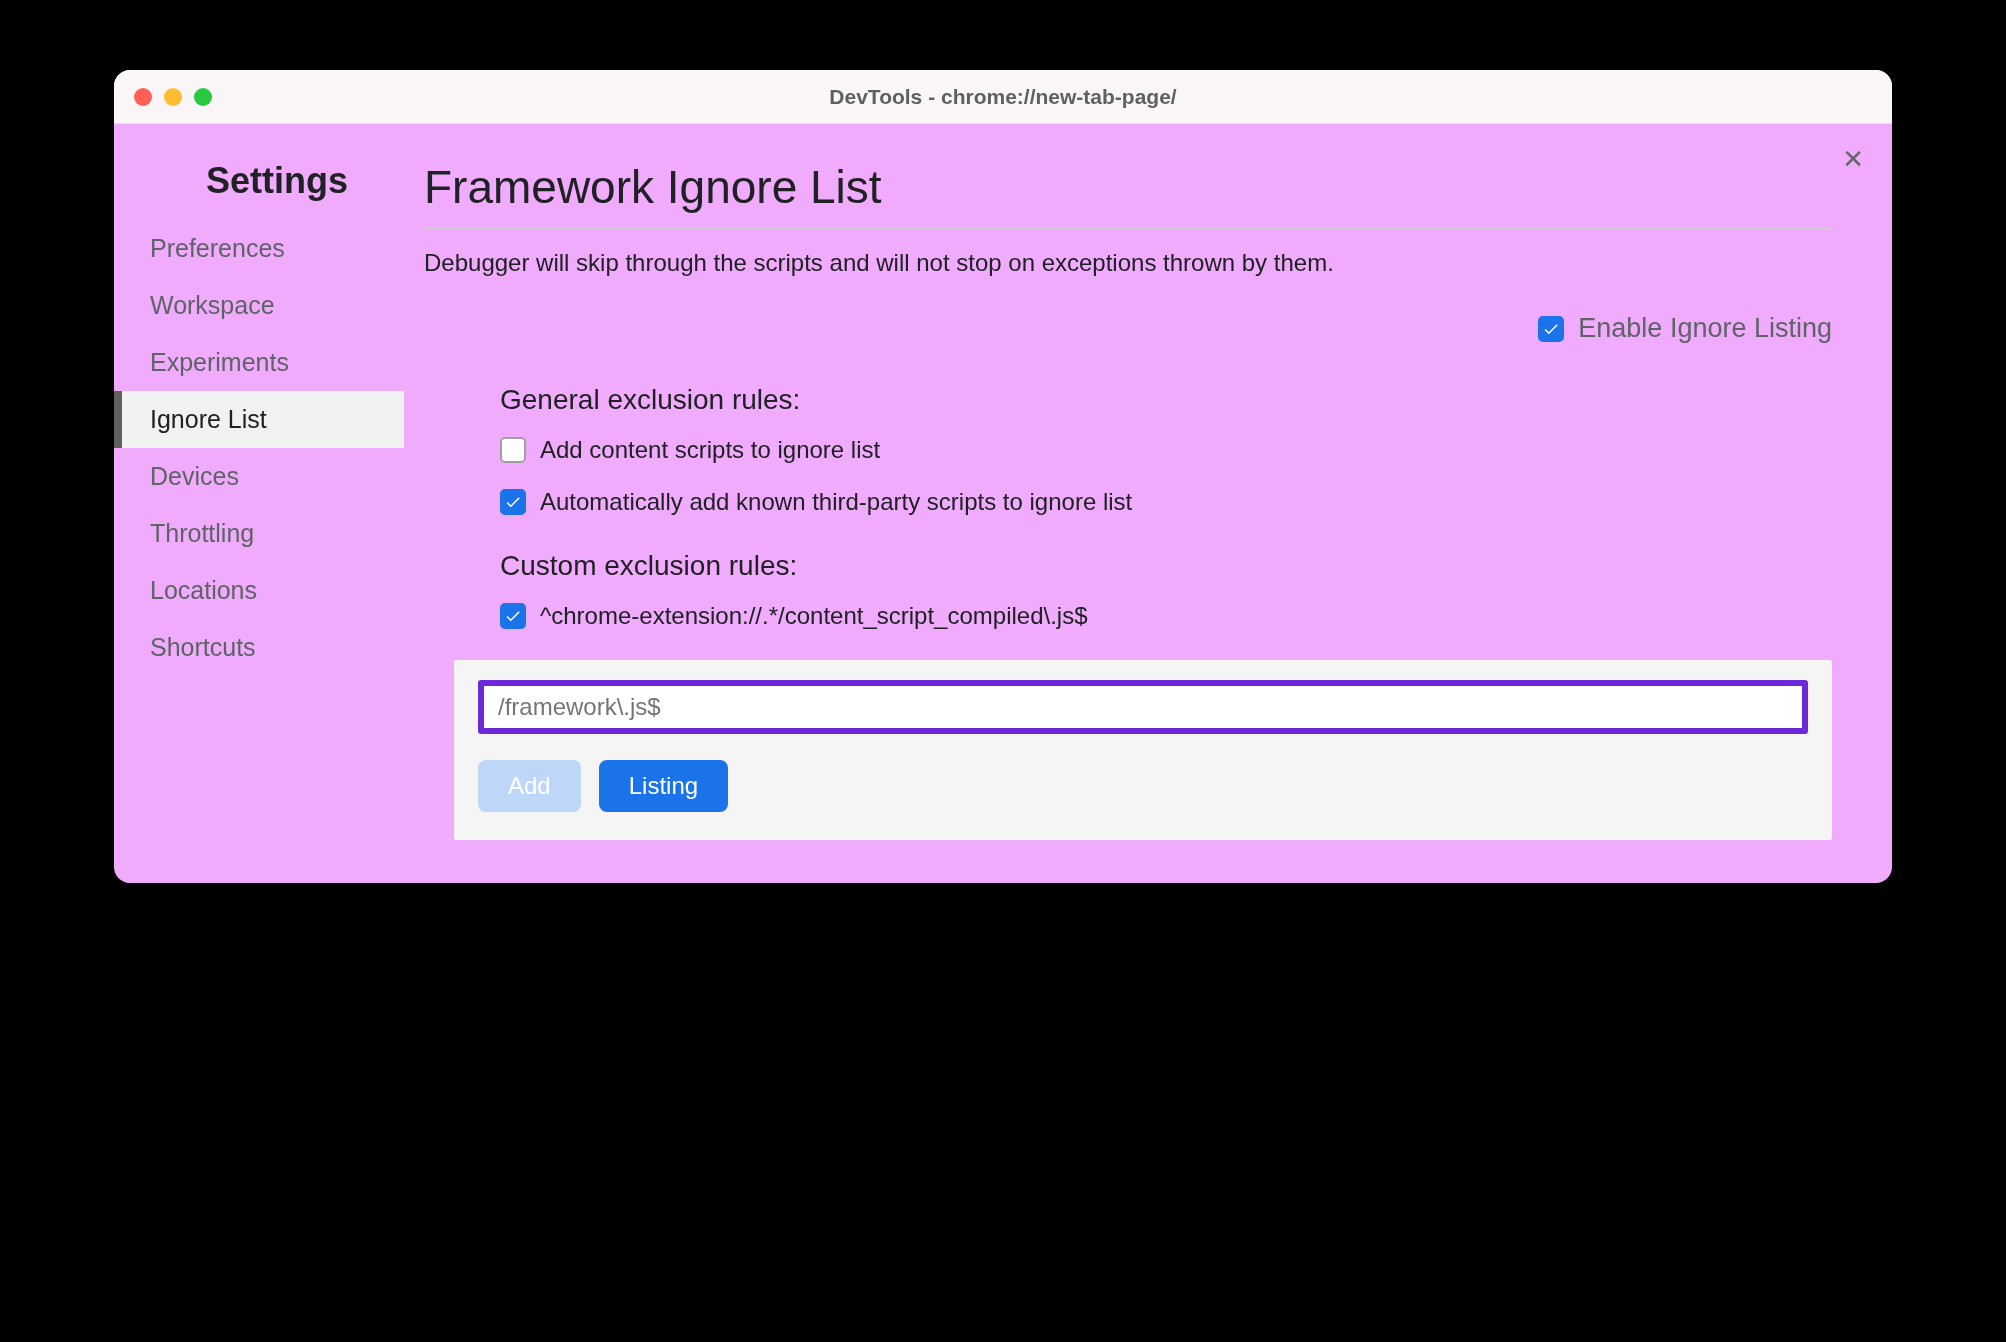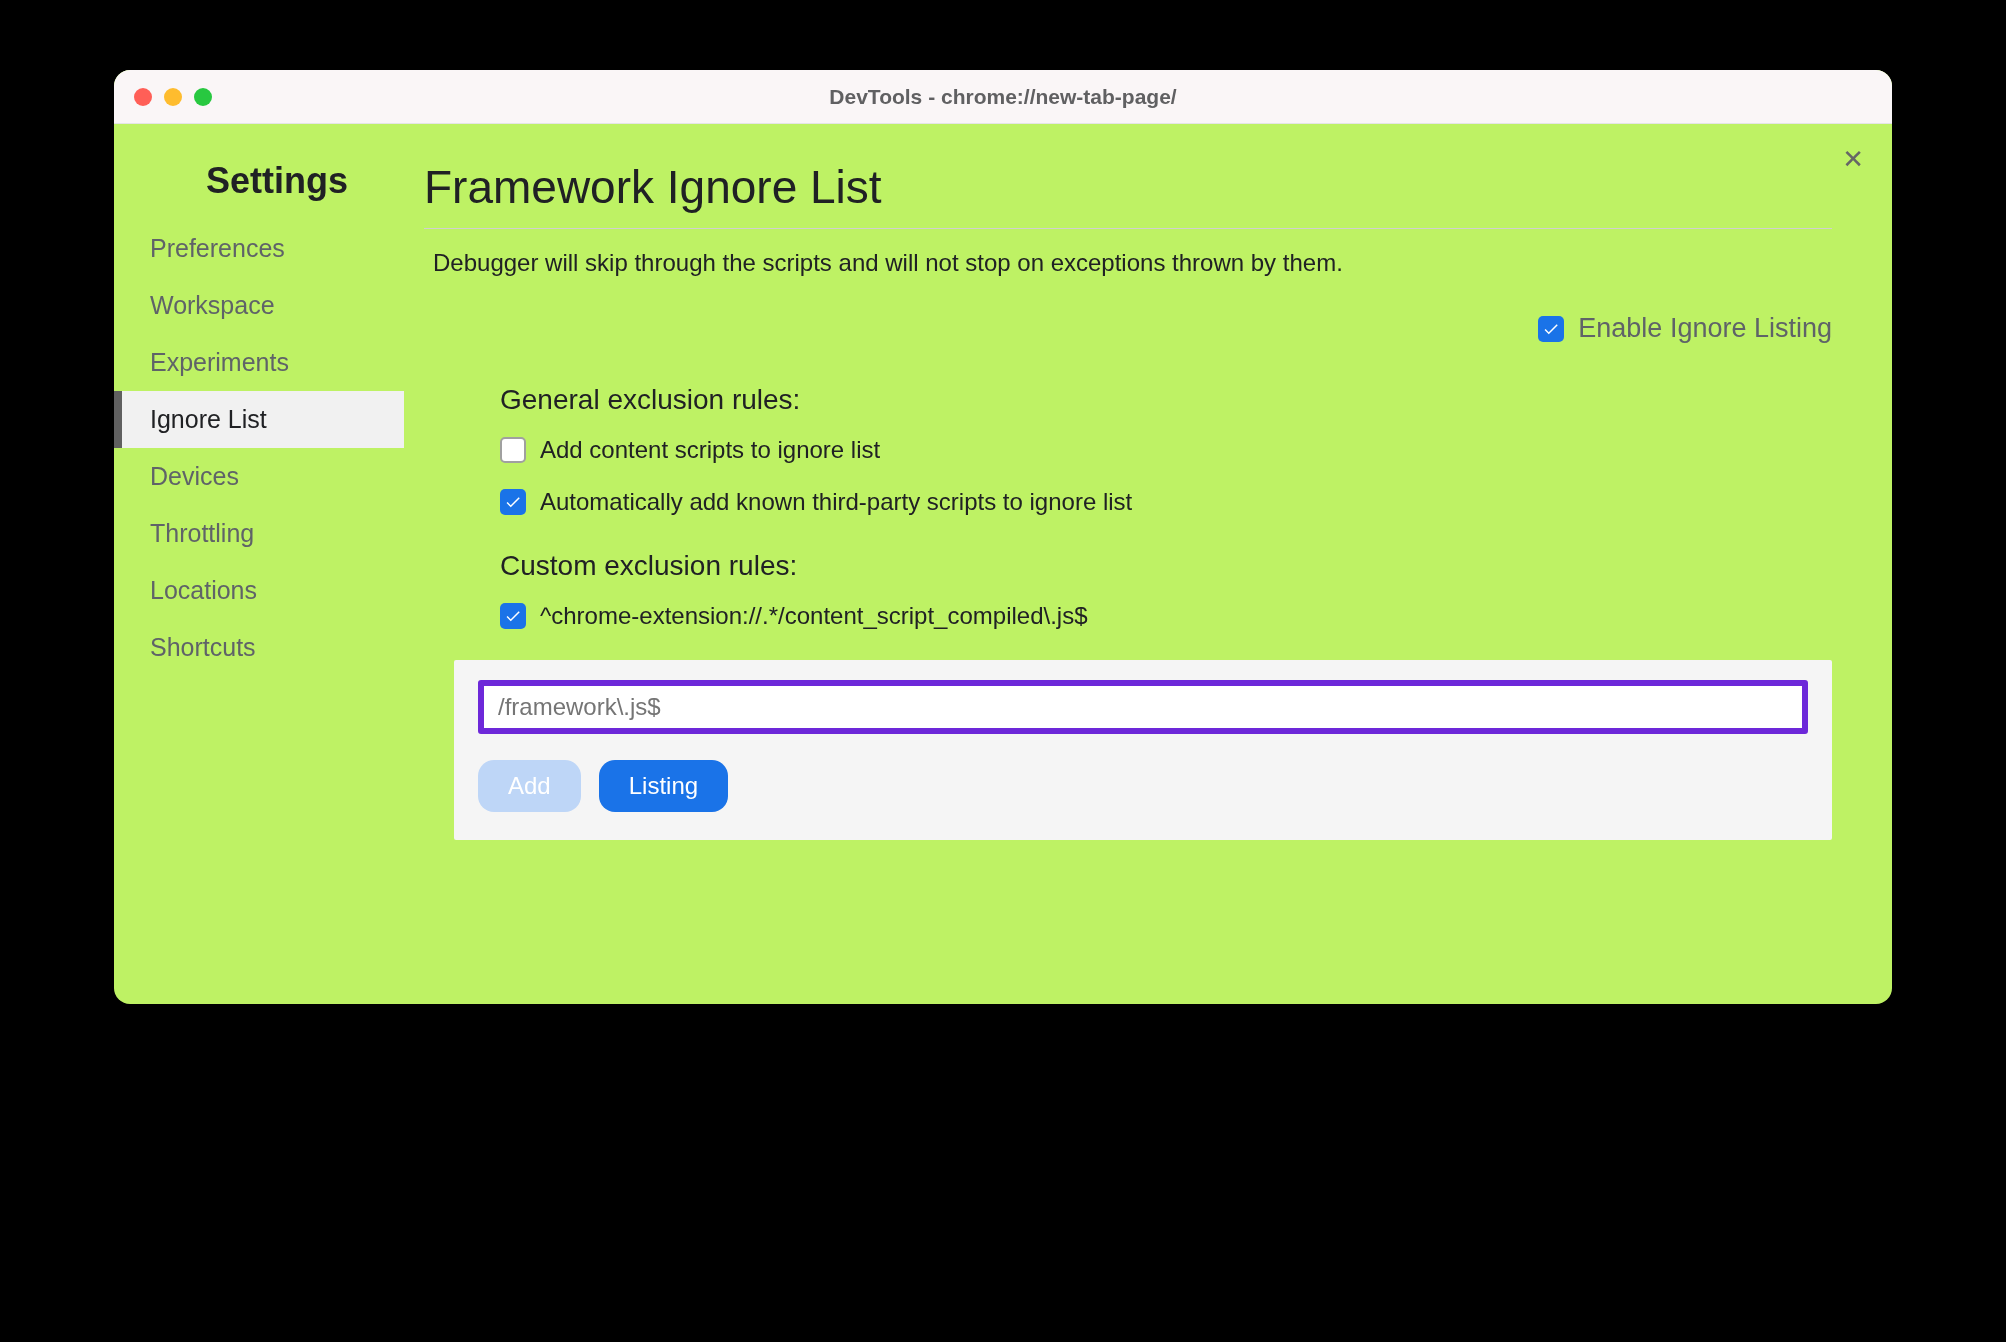--- a/index.html
+++ b/index.html
@@ -8,22 +8,22 @@
       font-family: -apple-system, BlinkMacSystemFont, "Segoe UI", Helvetica, Arial, sans-serif;
       width: 2006px;
       height: 1342px;
       display: flex;
       align-items: flex-start;
       justify-content: center;
       padding-top: 70px;
     }
     .window {
       width: 1778px;
-      height: 934px;
-      background: #bef264;
+      height: 813px;
+      background: #f0abfc;
       border-radius: 16px;
       overflow: hidden;
       box-shadow: 0 20px 60px rgba(0,0,0,0.4);
       display: flex;
       flex-direction: column;
     }
     .titlebar {
       height: 54px;
       background: #faf6f7;
       border-bottom: 1px solid #e5e5e5;
@@ -97,21 +97,20 @@
       font-weight: 400;
       color: #202124;
       padding-bottom: 14px;
       border-bottom: 1px solid #d0d0d0;
       margin-bottom: 20px;
     }
     .description {
       font-size: 24px;
       color: #202124;
       margin-bottom: 36px;
-      margin-left: 9px;
     }
     .checkbox-row {
       display: flex;
       align-items: center;
       gap: 14px;
       margin-bottom: 18px;
       justify-content: flex-end;
     }
     .checkbox {
       width: 26px;
@@ -183,21 +182,21 @@
     }
     .button-row {
       display: flex;
       gap: 18px;
       margin-top: 26px;
     }
     .btn {
       padding: 12px 30px;
       font-size: 24px;
       border: none;
-      border-radius: 16px;
+      border-radius: 8px;
       cursor: pointer;
       font-weight: 500;
       font-family: inherit;
     }
     .btn.primary {
       background: #1a73e8;
       color: #fff;
     }
     .btn.disabled {
       background: #bed6f7;

